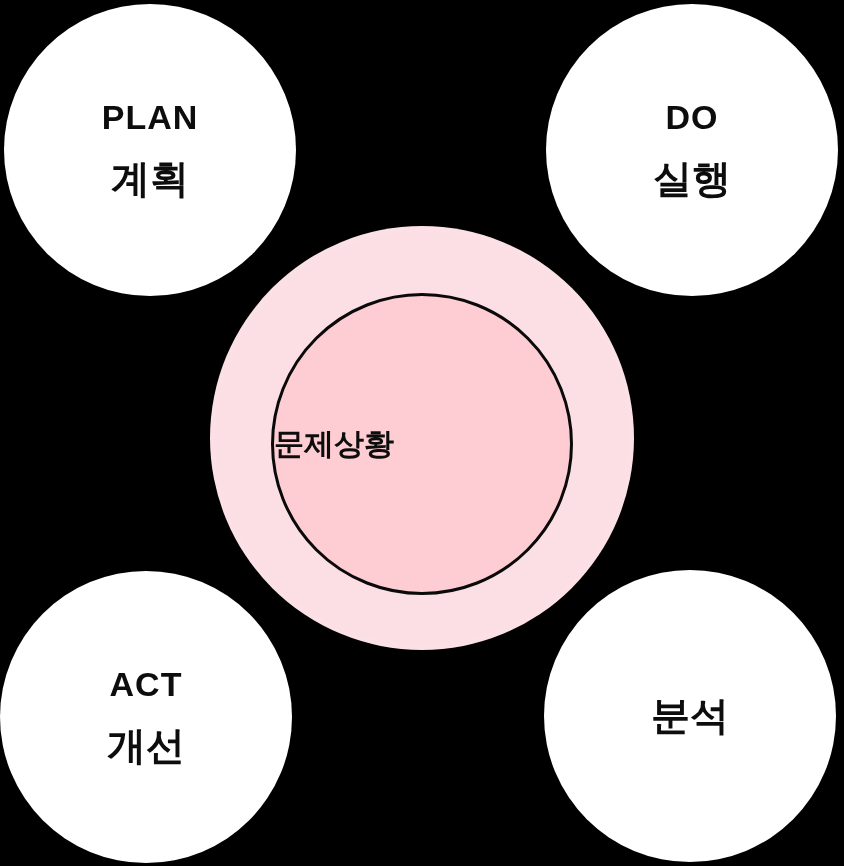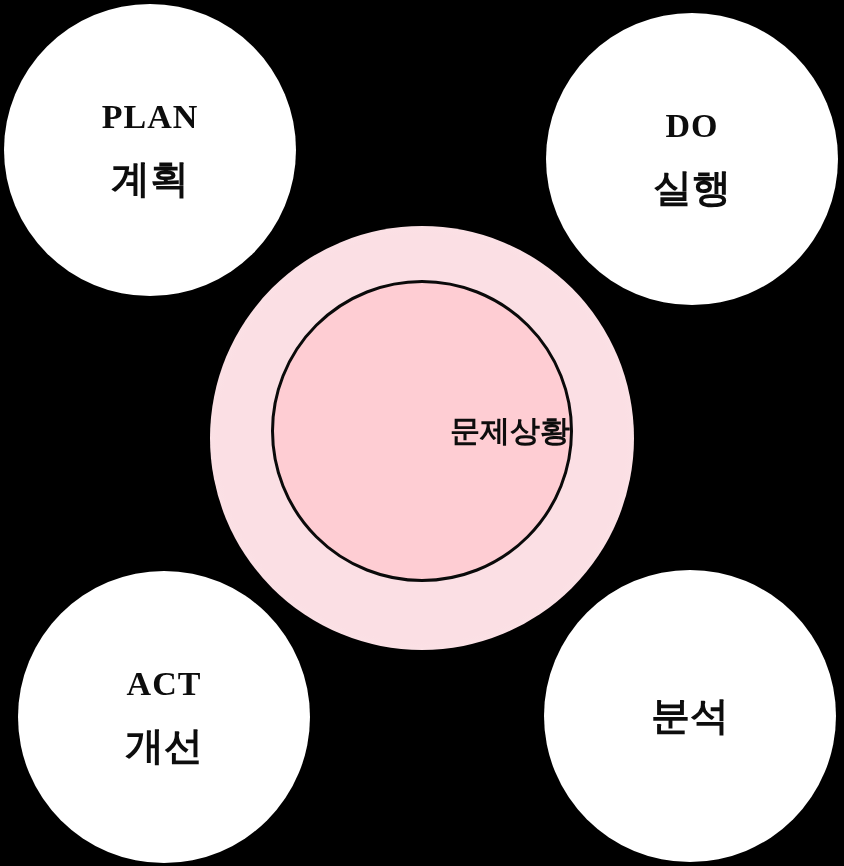--- a/index.html
+++ b/index.html
@@ -26,25 +26,24 @@
     width: 292px;
     height: 292px;
     border-radius: 50%;
     background: var(--node-fill, #ffffff);
     display: flex;
     flex-direction: column;
     align-items: center;
     justify-content: center;
     gap: 18px;
     text-align: center;
-    font-family: Liberation Serif, serif;
   }
   .node-top-left     { left: 4px;   top: 4px;   }
-  .node-top-right    { left: 546px; top: 13px;   }
-  .node-bottom-left  { left: 18px;   top: 571px; }
+  .node-top-right    { left: 546px; top: 4px;   }
+  .node-bottom-left  { left: 0;   top: 571px; }
   .node-bottom-right { left: 544px; top: 570px; }
 
   .node .en {
     font-size: 34px;
     font-weight: 700;
     letter-spacing: 1px;
     line-height: 1.2;
     color: var(--text, #0d0d0d);
   }
   .node .ko {
@@ -64,29 +63,29 @@
     border-radius: 50%;
     background: radial-gradient(circle,
       var(--halo-inner, #fbdfe4) 0%,
       var(--halo-inner, #fbdfe4) 68%,
       #fce8eb 84%,
       var(--halo-outer, #fdf1f3) 100%);
   }
   .center-circle {
     position: absolute;
     left: 271px;
-    top: 280px;
+    top: 293px;
     width: 296px;
     height: 296px;
     border-radius: 50%;
     background: var(--center-fill, #fecdd3);
     border: 3px solid var(--line, #0a0a0a);
     display: flex;
     align-items: center;
-    justify-content: flex-end;
+    justify-content: flex-start;
     text-align: center;
   }
   .center-circle .label {
     font-size: 30px;
     font-weight: 700;
     color: var(--text, #0d0d0d);
   }
 </style>
 </head>
 <body>

